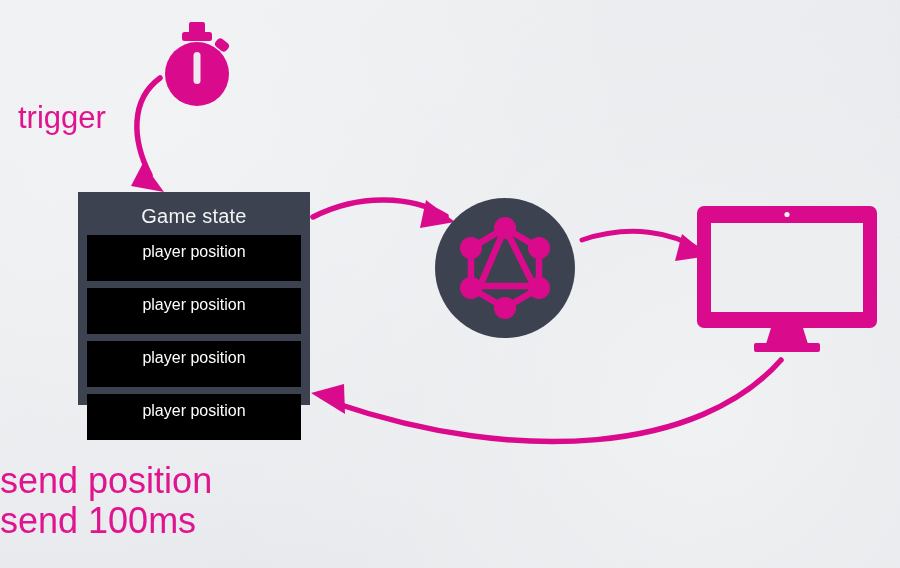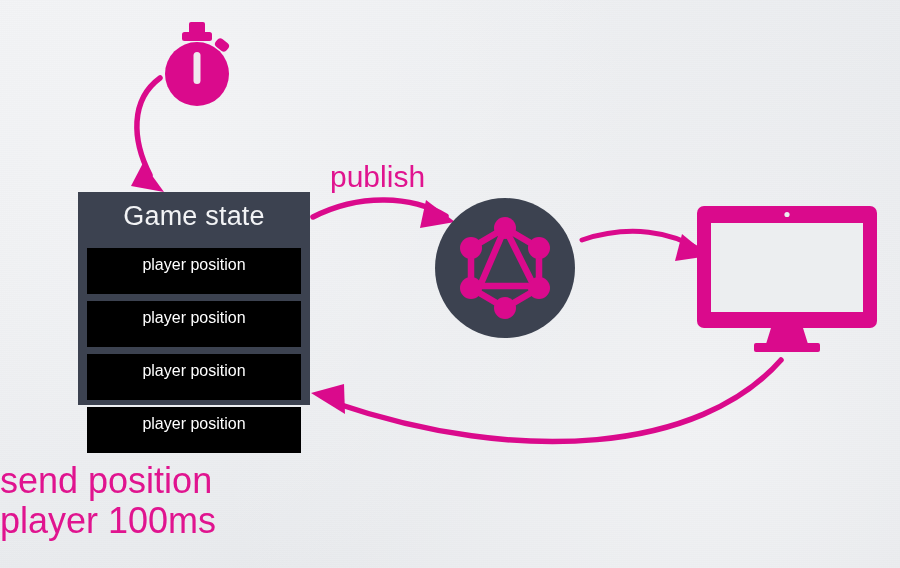--- a/index.html
+++ b/index.html
@@ -45,27 +45,27 @@
     top: 192px;
     width: 232px;
     height: 213px;
     background: #3c4250;
     box-sizing: border-box;
     padding: 6px 9px 8px 9px;
     z-index: 3;
   }
   #game-state-title {
     color: #f2f3f5;
-    font-size: 27px;
+    font-size: 20px;
     font-weight: 300;
     text-align: center;
     letter-spacing: .2px;
     line-height: 36px;
     height: 36px;
-    margin-bottom: 14px;
+    margin-bottom: 1px;
     white-space: nowrap;
   }
   .player-row {
     background: #000000;
     color: #ffffff;
     font-size: 16px;
     font-weight: 300;
     text-align: center;
     line-height: 34px;
     height: 46px;
@@ -210,22 +210,22 @@
     <rect x="17" y="20" width="152" height="89" fill="#eceef0"></rect>
 
     <circle cx="93" cy="11.5" r="2.6" fill="#eceef0"></circle>
 
     <polygon points="77,125 109,125 114,141 72,141" fill="#da0a8c"></polygon>
 
     <rect x="60" y="140" width="66" height="9" rx="2" fill="#da0a8c"></rect>
   </svg>
 
 
-
-  <div class="label" id="label-publish">publish</div>
+  <div class="label" id="label-trigger">trigger</div>
+
 
 
   <div class="label" id="label-send-position">
     <span class="label-line">send position</span>
-    <span class="label-line">player 100ms</span>
+    <span class="label-line">send 100ms</span>
   </div>
 
 </div>
 
 </body></html>

